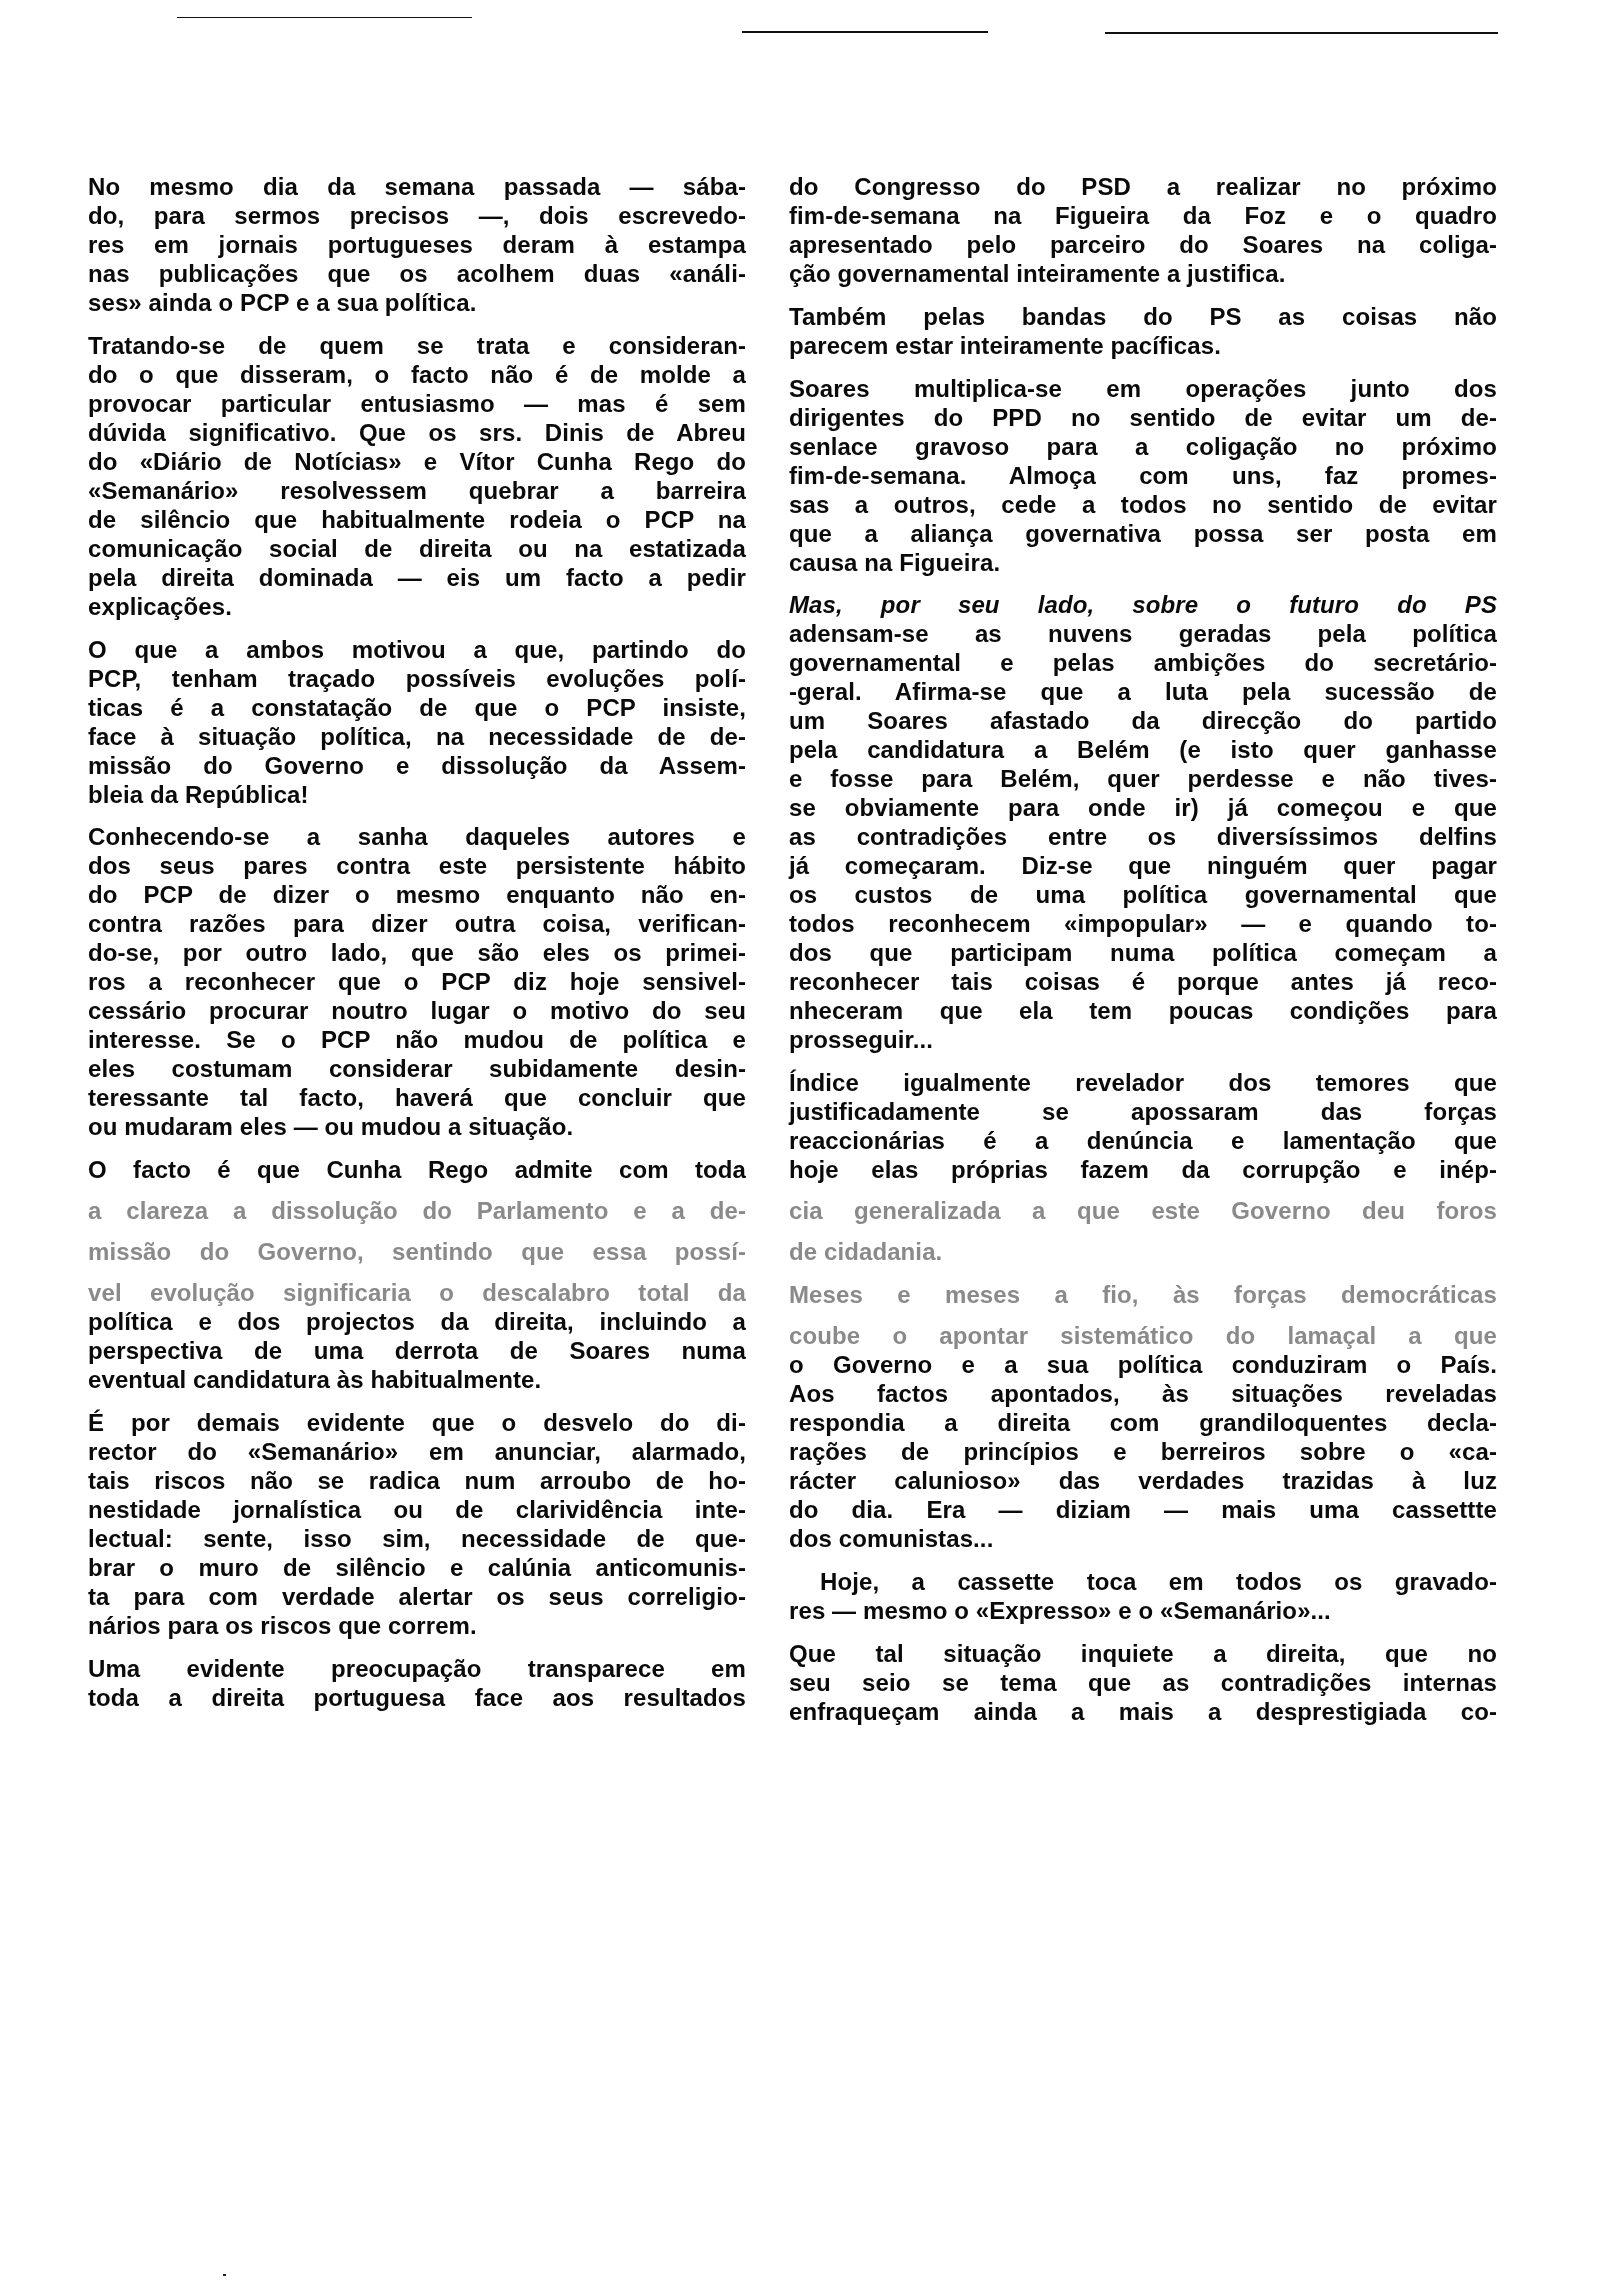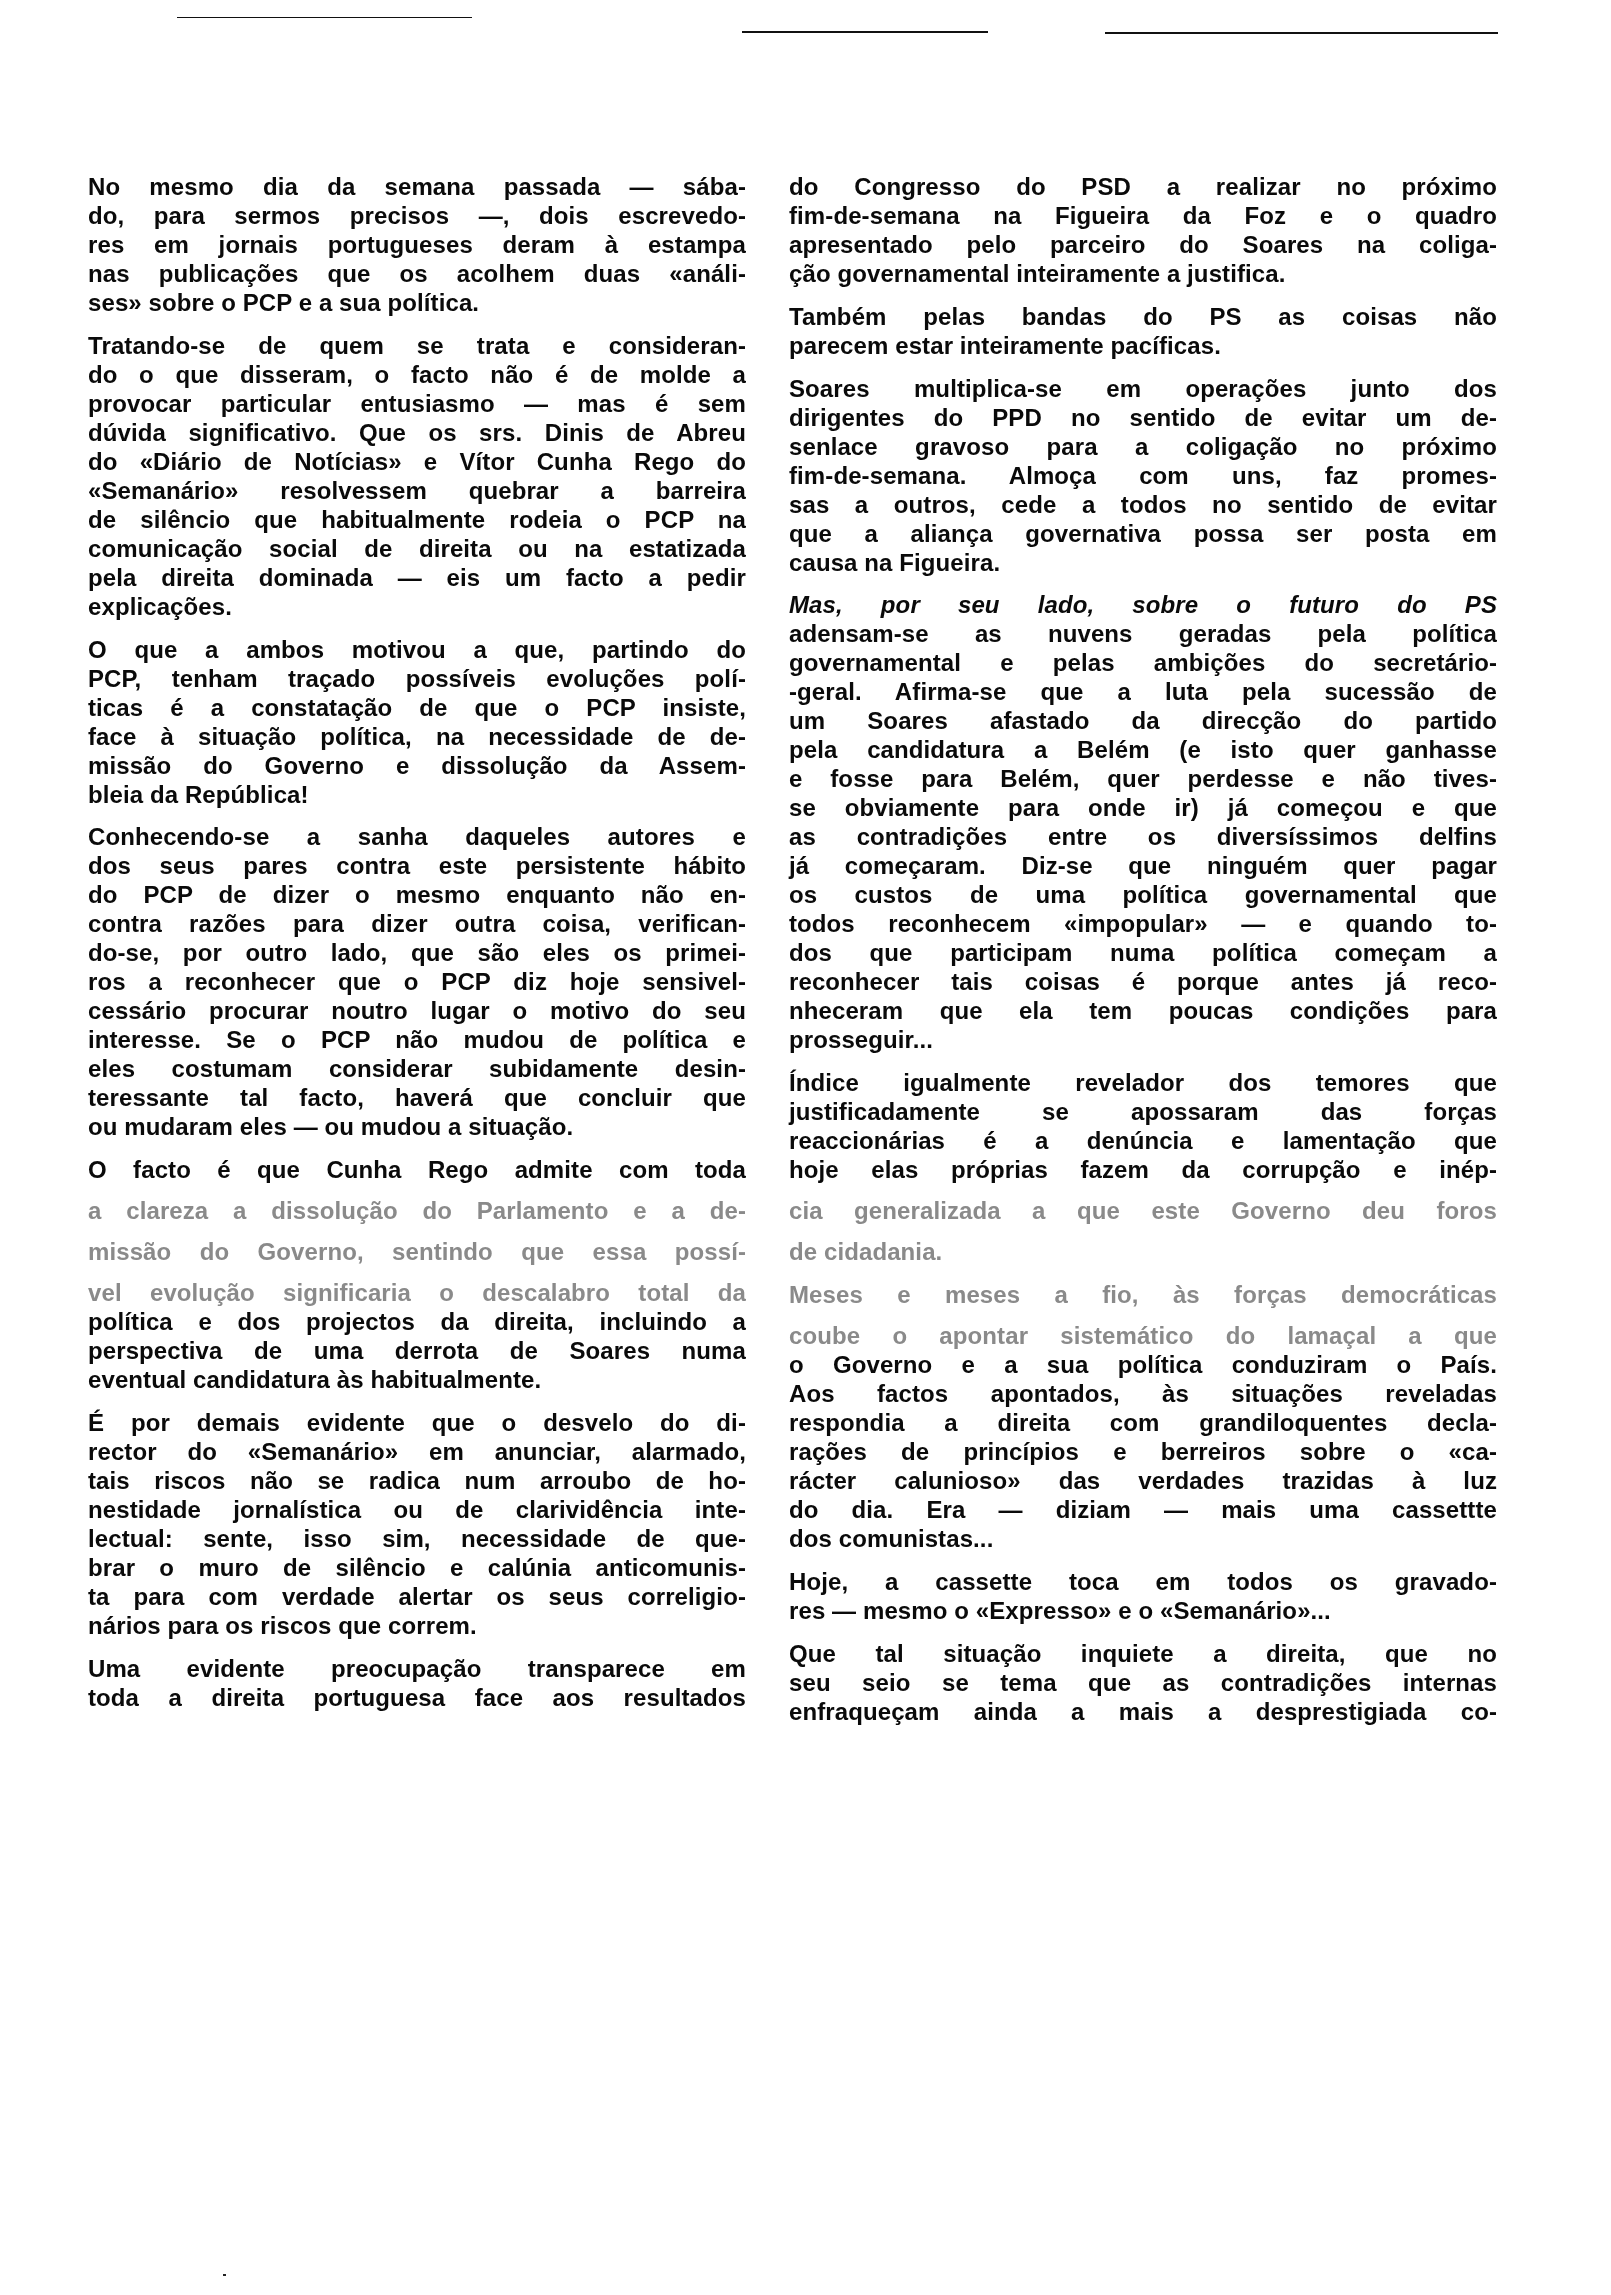--- a/index.html
+++ b/index.html
@@ -35,21 +35,21 @@
   <div class="rule" style="left:177px;top:16.7px;width:295px;"></div>
   <div class="rule" style="left:742px;top:31px;width:246px;"></div>
   <div class="rule" style="left:1105px;top:32px;width:393px;"></div>
 
   <div class="col left" id="col-left">
       <div class="para">
         <span class="line" style="padding-left: 0px;">No mesmo dia da semana passada — sába-</span>
         <span class="line">do, para sermos precisos —, dois escrevedo-</span>
         <span class="line">res em jornais portugueses deram à estampa</span>
         <span class="line">nas publicações que os acolhem duas «análi-</span>
-        <span class="line last">ses» sobre o PCP e a sua política.</span>
+        <span class="line last">ses» ainda o PCP e a sua política.</span>
       </div>
       <div class="para">
         <span class="line" style="padding-left: 0px;">Tratando-se de quem se trata e consideran-</span>
         <span class="line">do o que disseram, o facto não é de molde a</span>
         <span class="line">provocar particular entusiasmo — mas é sem</span>
         <span class="line">dúvida significativo. Que os srs. Dinis de Abreu</span>
         <span class="line">do «Diário de Notícias» e Vítor Cunha Rego do</span>
         <span class="line">«Semanário» resolvessem quebrar a barreira</span>
         <span class="line">de silêncio que habitualmente rodeia o PCP na</span>
         <span class="line">comunicação social de direita ou na estatizada</span>
@@ -152,21 +152,21 @@
         <span class="line faded">coube o apontar sistemático do lamaçal a que</span>
         <span class="line">o Governo e a sua política conduziram o País.</span>
         <span class="line">Aos factos apontados, às situações reveladas</span>
         <span class="line">respondia a direita com grandiloquentes decla-</span>
         <span class="line">rações de princípios e berreiros sobre o «ca-</span>
         <span class="line">rácter calunioso» das verdades trazidas à luz</span>
         <span class="line">do dia. Era — diziam — mais uma cassettte</span>
         <span class="line last">dos comunistas...</span>
       </div>
       <div class="para">
-        <span class="line" style="padding-left: 0px;">Hoje, a cassette toca em todos os gravado-</span>
+        <span class="line" style="padding-left: 0px; margin-left: 31px;">Hoje, a cassette toca em todos os gravado-</span>
         <span class="line last">res — mesmo o «Expresso» e o «Semanário»...</span>
       </div>
       <div class="para">
         <span class="line" style="padding-left: 0px;">Que tal situação inquiete a direita, que no</span>
         <span class="line">seu seio se tema que as contradições internas</span>
         <span class="line">enfraqueçam ainda a mais a desprestigiada co-</span>
       </div>
     </div>
 
   <div class="mark" style="left:223px;top:2274px;width:2.9px;height:2px;"></div>

